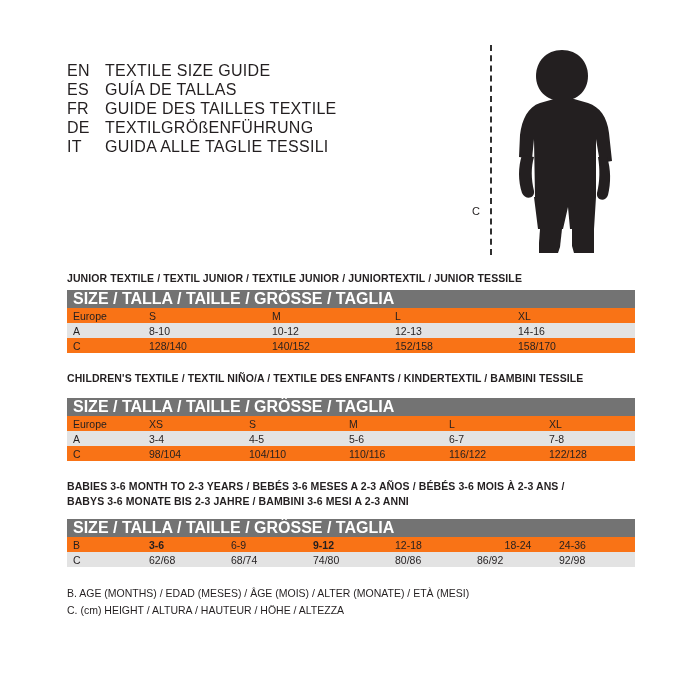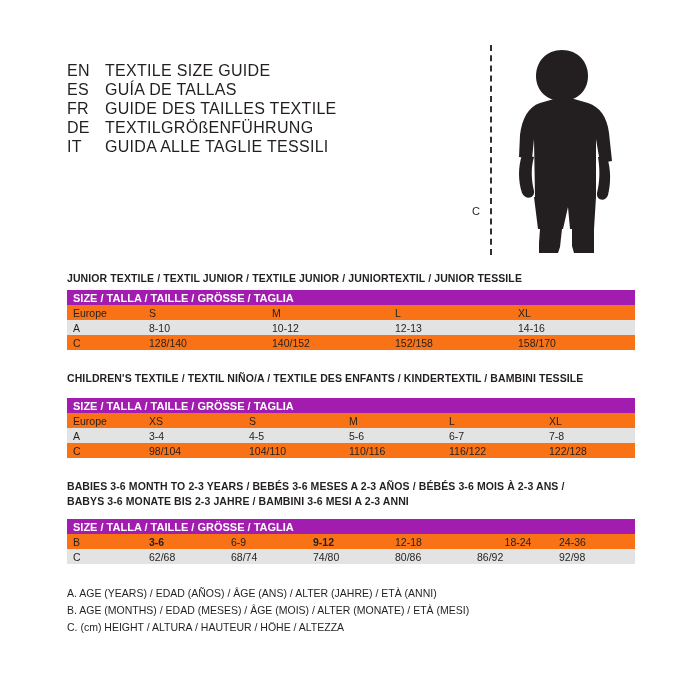--- a/index.html
+++ b/index.html
@@ -91,25 +91,25 @@
     border-collapse: collapse;
     width: 568px;
     font-size: 10.5px;
   }
   table.size-table td {
     padding: 0;
     height: 15px;
     vertical-align: middle;
   }
   .row-head td {
-    background: #a21caf;
+    background: #737373;
     color: #ffffff;
     font-weight: bold;
     height: 16px;
-    font-size: 11px;
+    font-size: 16px;
   }
   .row-light td {
     background: #f97316;
   }
   .row-dark td {
     background: #e3e3e3;
   }
   .cell-pad {
     padding-left: 6px !important;
   }
@@ -263,18 +263,17 @@
       <td>68/74</td>
       <td>74/80</td>
       <td>80/86</td>
       <td>86/92</td>
       <td>92/98</td>
     </tr>
   </tbody>
     </table>
 
   <div class="footnotes">
-    <div>A. AGE (YEARS) / EDAD (AÑOS) / ÂGE (ANS) / ALTER (JAHRE) / ETÀ (ANNI)</div>
     <div>B. AGE (MONTHS) / EDAD (MESES) / ÂGE (MOIS) / ALTER (MONATE) / ETÀ (MESI)</div>
     <div>C. (cm) HEIGHT / ALTURA / HAUTEUR / HÖHE / ALTEZZA</div>
   </div>
 
 </div>
 
 </body></html>

